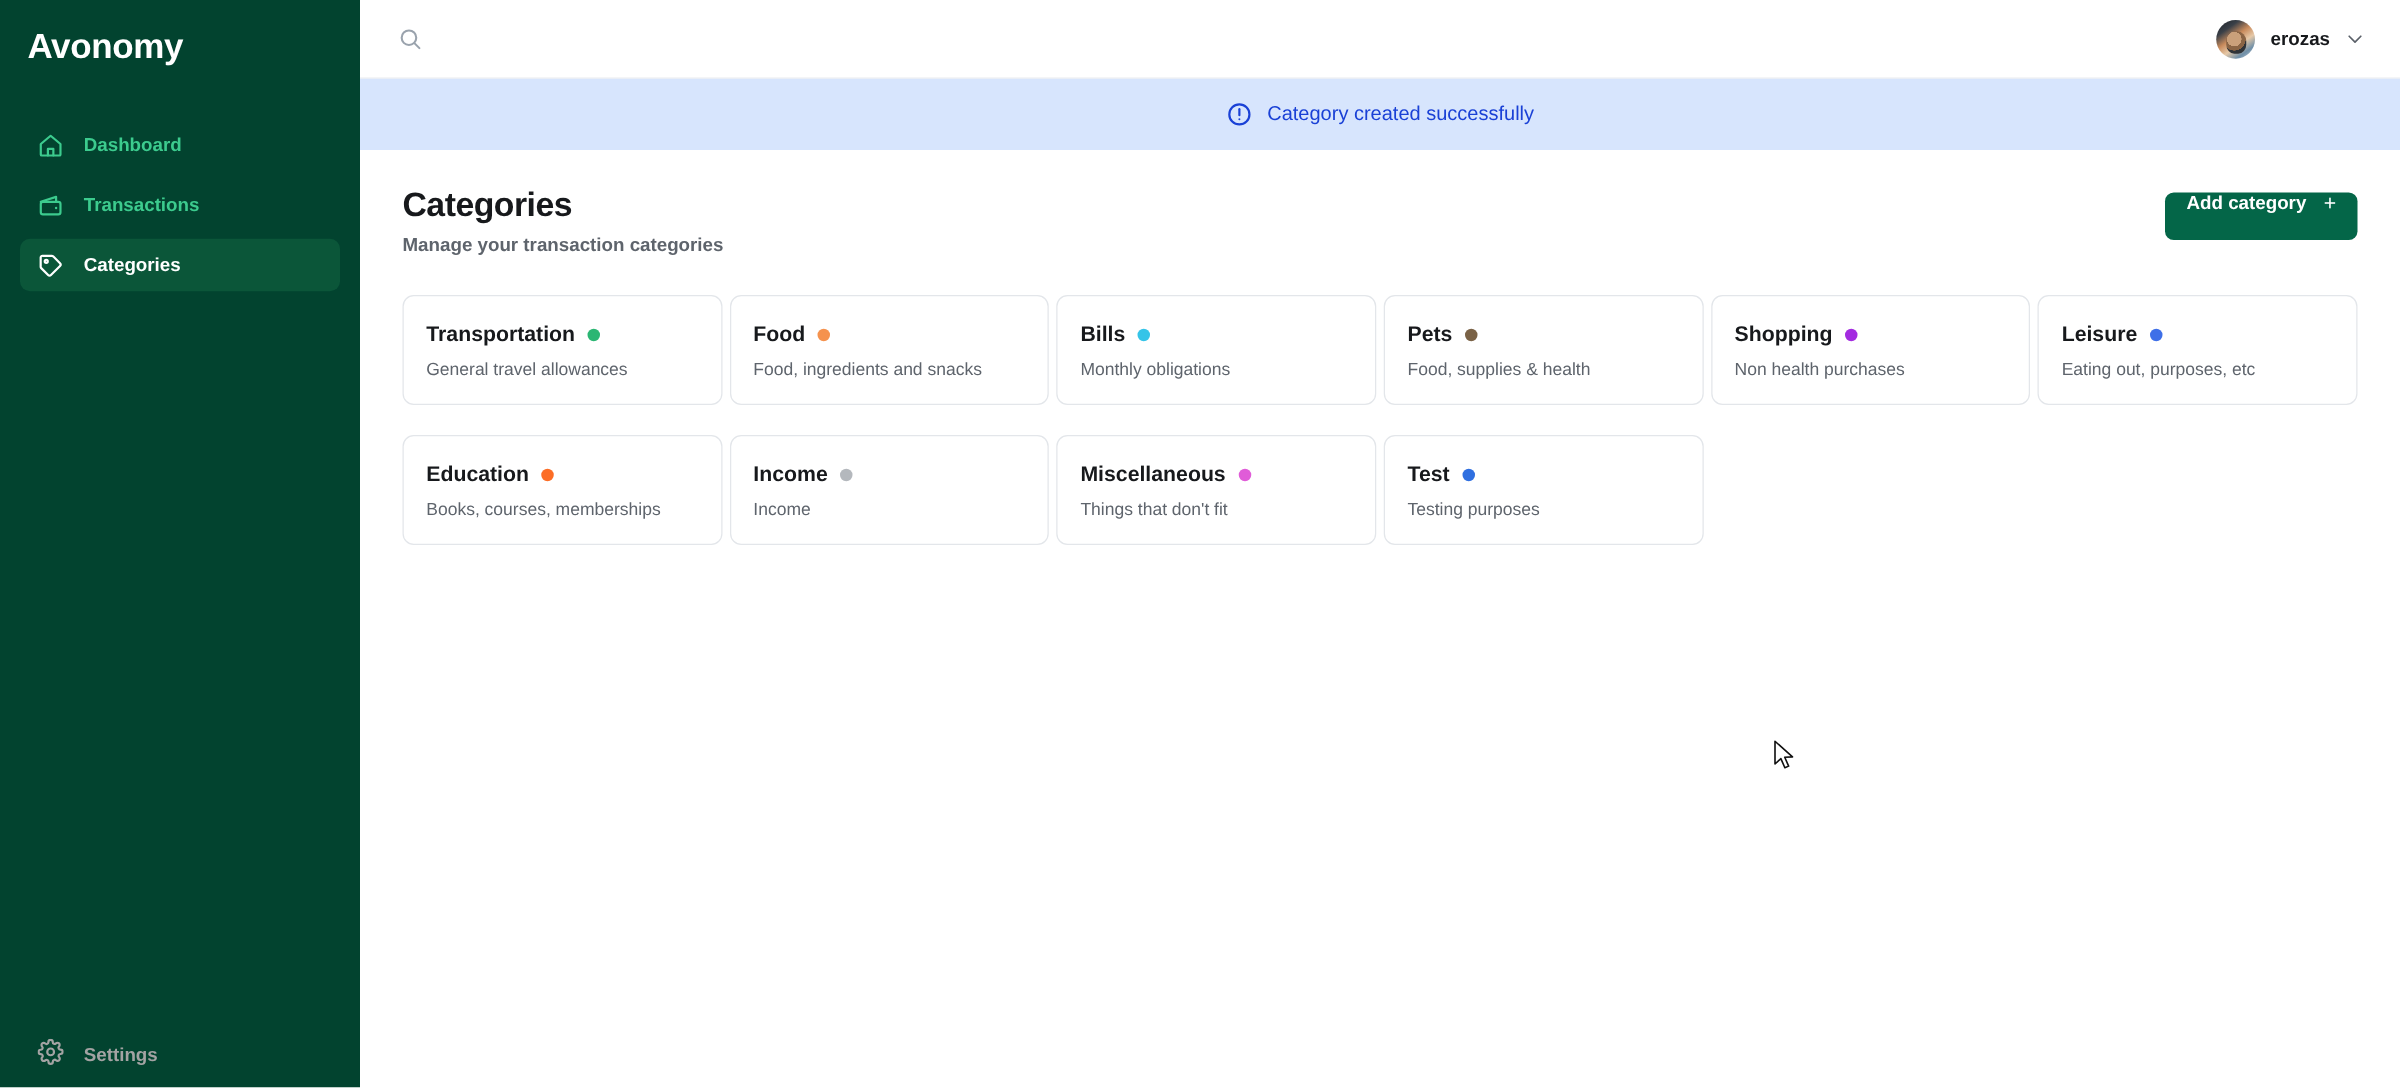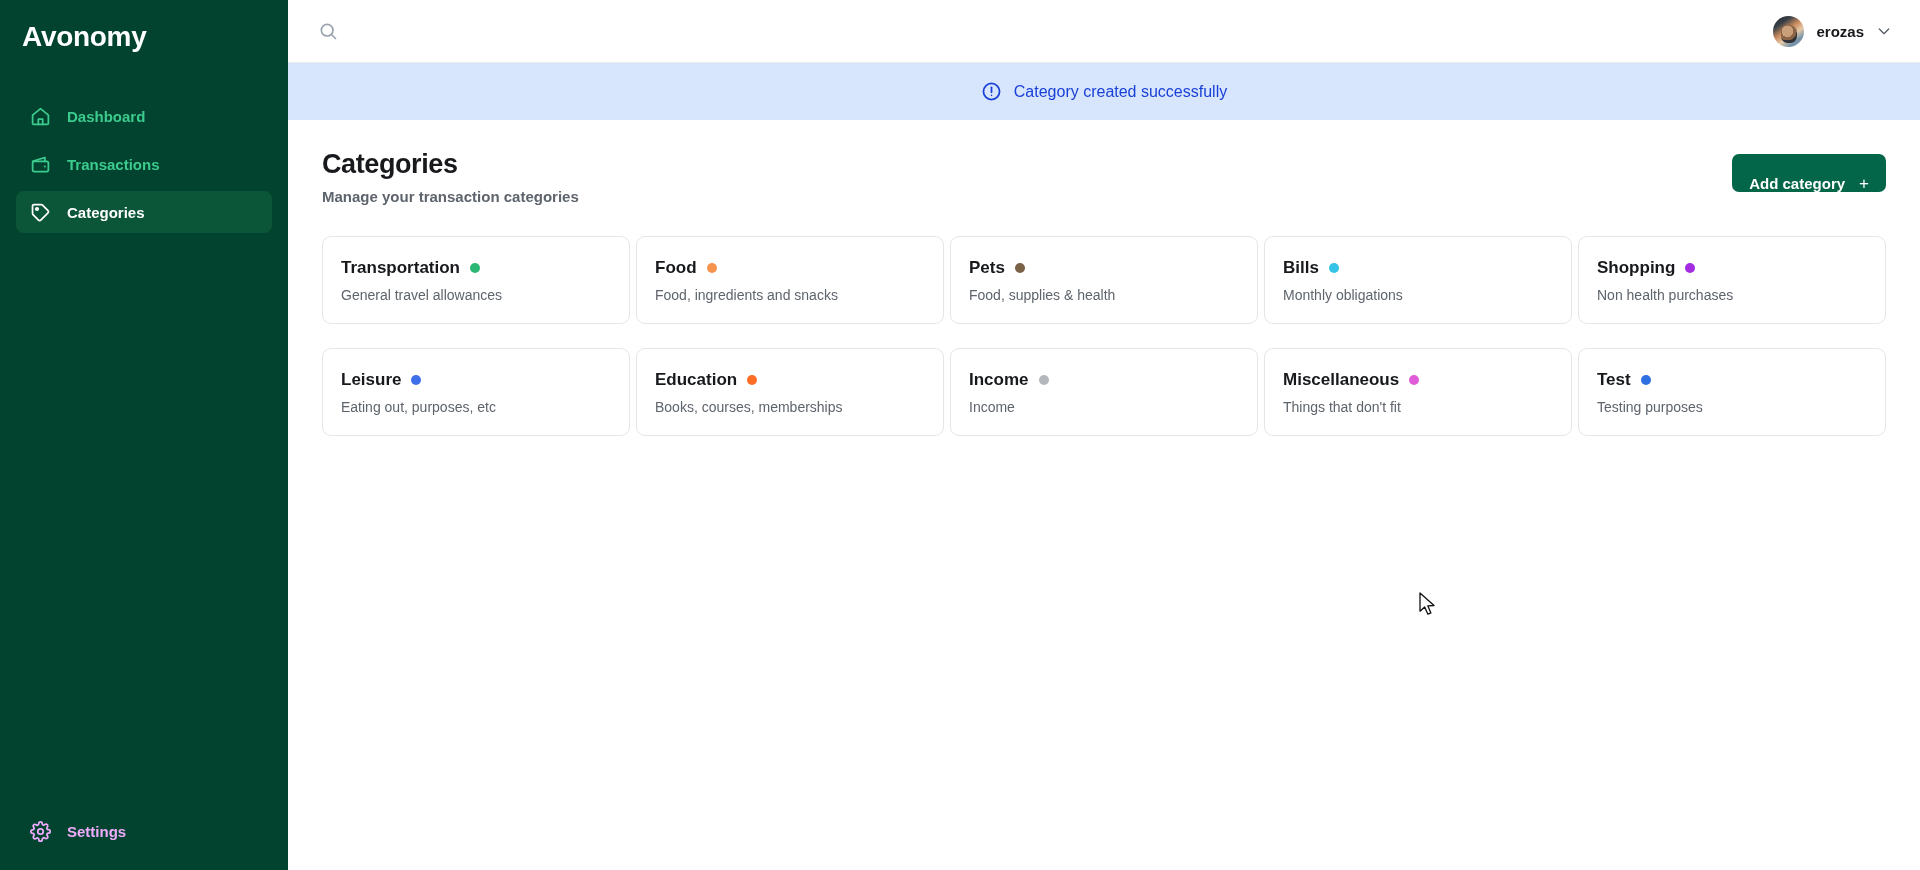--- a/index.html
+++ b/index.html
@@ -54,21 +54,21 @@
     color: #ffffff;
   }
   .nav-item .ico { width: 21px; height: 21px; display: flex; align-items: center; justify-content: center; flex: 0 0 21px; }
   .nav-item .ico svg { display: block; }
   .nav-label { line-height: 1; }
 
   .sidebar-bottom {
     margin-top: auto;
     padding: 0 16px 18px 16px;
   }
-  .sidebar-bottom .nav-item { color: #f0abfc; }
+  .sidebar-bottom .nav-item { color: #a3a3a3; align-items: flex-end; }
 
   
   .main {
     flex: 1;
     height: 870px;
     background: #ffffff;
     display: flex;
     flex-direction: column;
     position: relative;
   }
@@ -149,31 +149,31 @@
     background: #046648;
     color: #ffffff;
     border: none;
     border-radius: 7px;
     height: 38px;
     padding: 0 17px;
     font-size: 15px;
     font-weight: 700;
     font-family: "Liberation Sans", sans-serif;
     display: inline-flex;
-    align-items: flex-end;
+    align-items: flex-start;
     gap: 14px;
     cursor: pointer;
     margin-top: 5px;
   }
   .add-btn .plus { font-size: 17px; font-weight: 400; line-height: 1; }
 
   .cards {
     margin-top: 31px;
     display: grid;
-    grid-template-columns: repeat(5, 1fr);
+    grid-template-columns: repeat(6, 1fr);
     gap: 24px 6px;
   }
   .card {
     border: 1px solid #E3E6EA;
     border-radius: 9px;
     background: #ffffff;
     padding: 21px 18px 20px 18px;
     min-height: 82px;
     cursor: pointer;
   }
@@ -298,31 +298,31 @@
           </div>
           <div class="card">
             <div class="card-title-row">
               <span class="card-title">Food</span>
               <span class="dot" style="background: rgb(245, 146, 78);"></span>
             </div>
             <div class="card-desc">Food, ingredients and snacks</div>
           </div>
           <div class="card">
             <div class="card-title-row">
+              <span class="card-title">Bills</span>
+              <span class="dot" style="background: rgb(53, 196, 232);"></span>
+            </div>
+            <div class="card-desc">Monthly obligations</div>
+          </div>
+          <div class="card">
+            <div class="card-title-row">
               <span class="card-title">Pets</span>
               <span class="dot" style="background: rgb(122, 98, 70);"></span>
             </div>
             <div class="card-desc">Food, supplies &amp; health</div>
-          </div>
-          <div class="card">
-            <div class="card-title-row">
-              <span class="card-title">Bills</span>
-              <span class="dot" style="background: rgb(53, 196, 232);"></span>
-            </div>
-            <div class="card-desc">Monthly obligations</div>
           </div>
           <div class="card">
             <div class="card-title-row">
               <span class="card-title">Shopping</span>
               <span class="dot" style="background: rgb(163, 43, 224);"></span>
             </div>
             <div class="card-desc">Non health purchases</div>
           </div>
           <div class="card">
             <div class="card-title-row">

